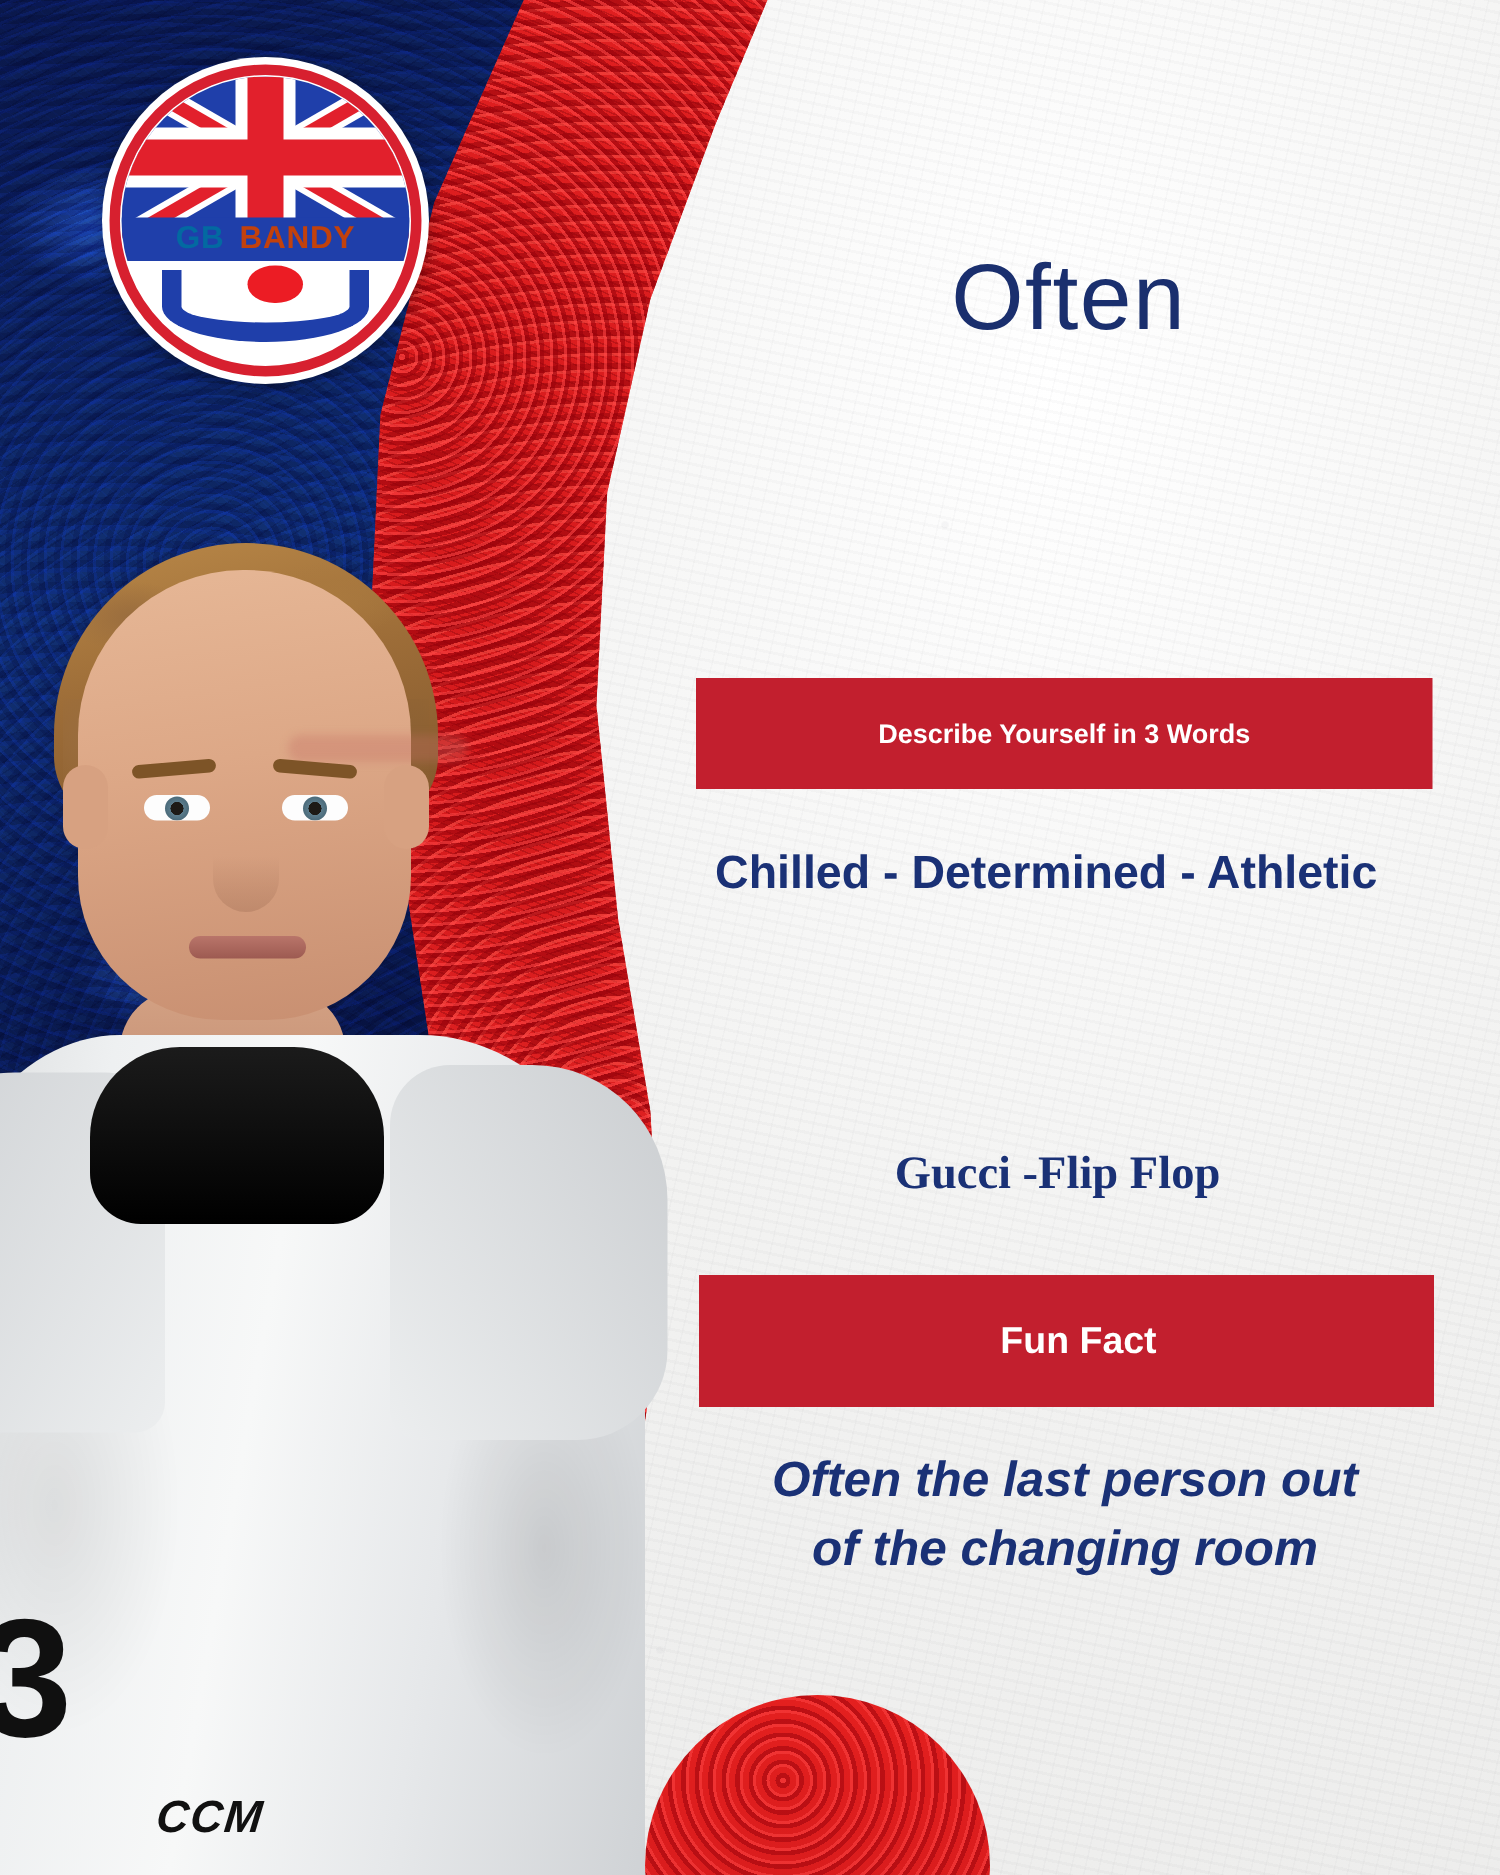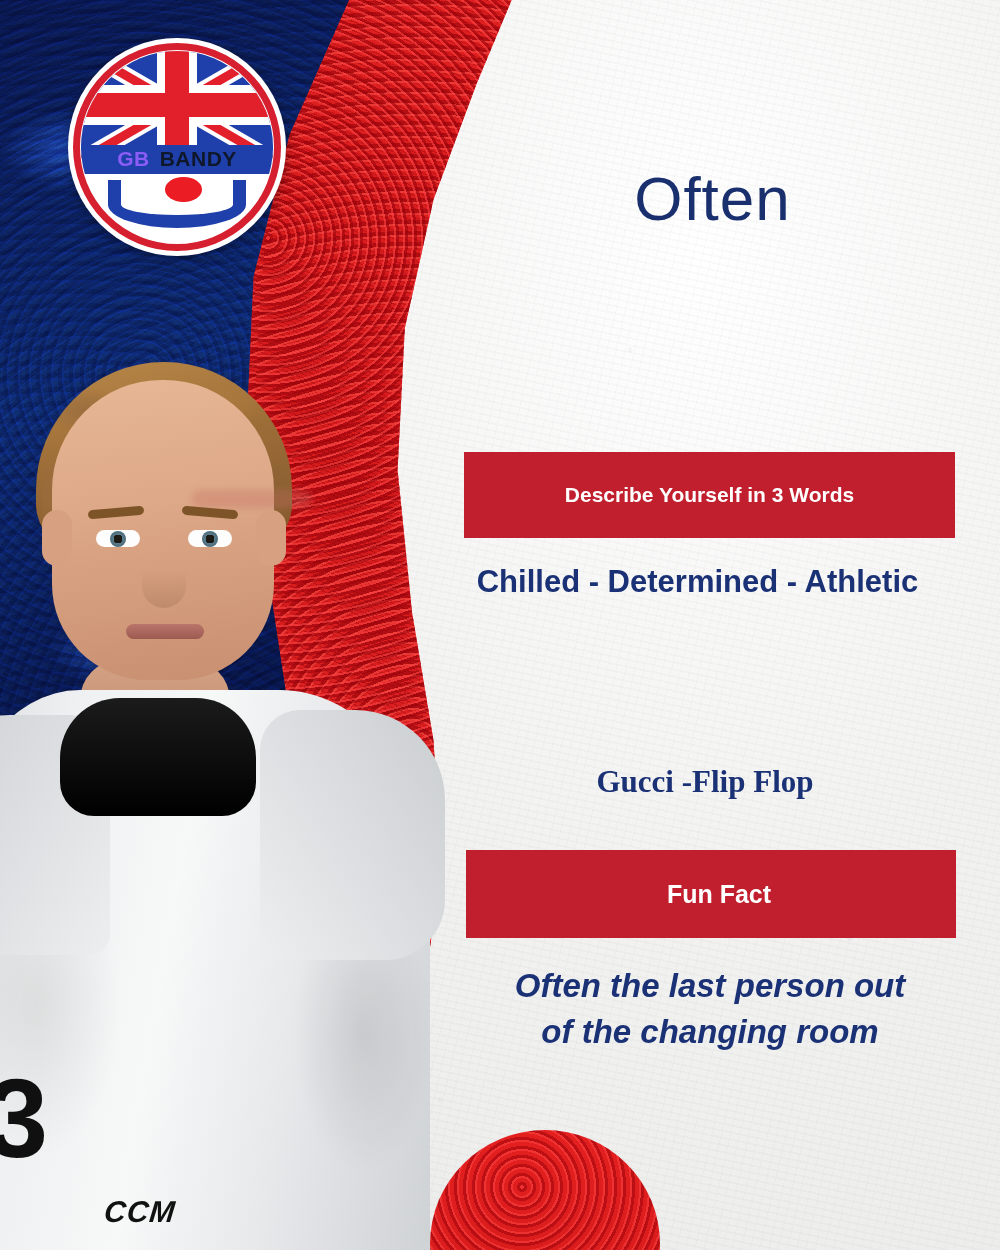--- a/index.html
+++ b/index.html
@@ -157,22 +157,22 @@
   .logo-inner{position:absolute;inset:13px;border-radius:50%;background:#fff;overflow:hidden;}
   .logo-flag{position:absolute;left:0;right:0;top:0;height:56%;background:#1f3faa;overflow:hidden;}
   .logo-bottom{position:absolute;left:0;right:0;top:56%;bottom:0;background:#fff;overflow:hidden;}
   .lb-stick{position:absolute;left:14%;top:26%;width:72%;height:56%;border-radius:0 0 60% 60%;
      border-bottom:13px solid #1f3faa;border-left:13px solid #1f3faa;border-right:13px solid #1f3faa;
      border-top:0;}
   .lb-ball{position:absolute;left:44%;top:22%;width:19%;height:30%;background:#ec1c24;border-radius:50%;}
   .logo-band{position:absolute;left:0;right:0;top:49%;height:15%;background:#1f3faa;}
   .logo-text{position:absolute;left:0;right:0;top:49%;height:15%;display:flex;align-items:center;
     justify-content:center;gap:10px;font-size:21px;font-weight:700;letter-spacing:.5px;}
-  .logo-gb{color:#8b5cf6;}
-  .logo-bandy{color:#0f172a;}
+  .logo-gb{color:#0369a1;}
+  .logo-bandy{color:#c2410c;}
 
   
   .uj{position:absolute;inset:0;}
   .uj .d1,.uj .d2{position:absolute;left:50%;top:50%;width:240%;height:17px;background:#fff;
      transform-origin:center;}
   .uj .d1{transform:translate(-50%,-50%) rotate(30deg);}
   .uj .d2{transform:translate(-50%,-50%) rotate(-30deg);}
   .uj .dr1,.uj .dr2{position:absolute;left:50%;top:50%;width:240%;height:9px;background:#e2202c;
      transform-origin:center;}
   .uj .dr1{transform:translate(-50%,-50%) rotate(30deg);}
@@ -194,21 +194,21 @@
 
   .qa{position:absolute;}
   .banner{
     background:#c21f2e;color:#ffffff;font-weight:700;text-align:center;
     display:flex;align-items:center;justify-content:center;
   }
   .answer{
     color:#1a3176;font-weight:700;text-align:center;
   }
 
-  .q1{left:464px;top:452px;width:491px;height:86px;font-size:21px;}
+  .q1{left:464px;top:452px;width:491px;height:74px;font-size:18px;}
   .a1{left:395px;top:562px;width:605px;font-size:31px;line-height:40px;}
 
   .q2{left:467px;top:651px;width:490px;height:84px;font-size:25px;}
   .a2{left:440px;top:762px;width:530px;font-size:31px;line-height:40px;font-family:Liberation Serif, serif;}
 
   .q3{left:466px;top:850px;width:490px;height:88px;font-size:25px;padding-left:16px;}
   .a3{left:445px;top:963px;width:530px;font-size:33px;line-height:46px;font-style:italic;}
 </style>
 </head>
 <body>

